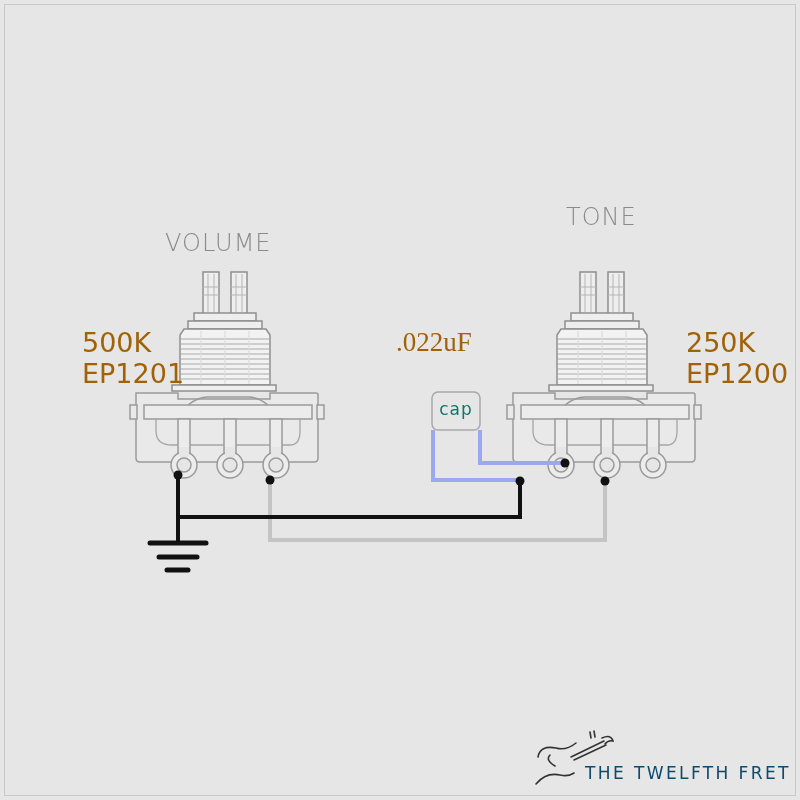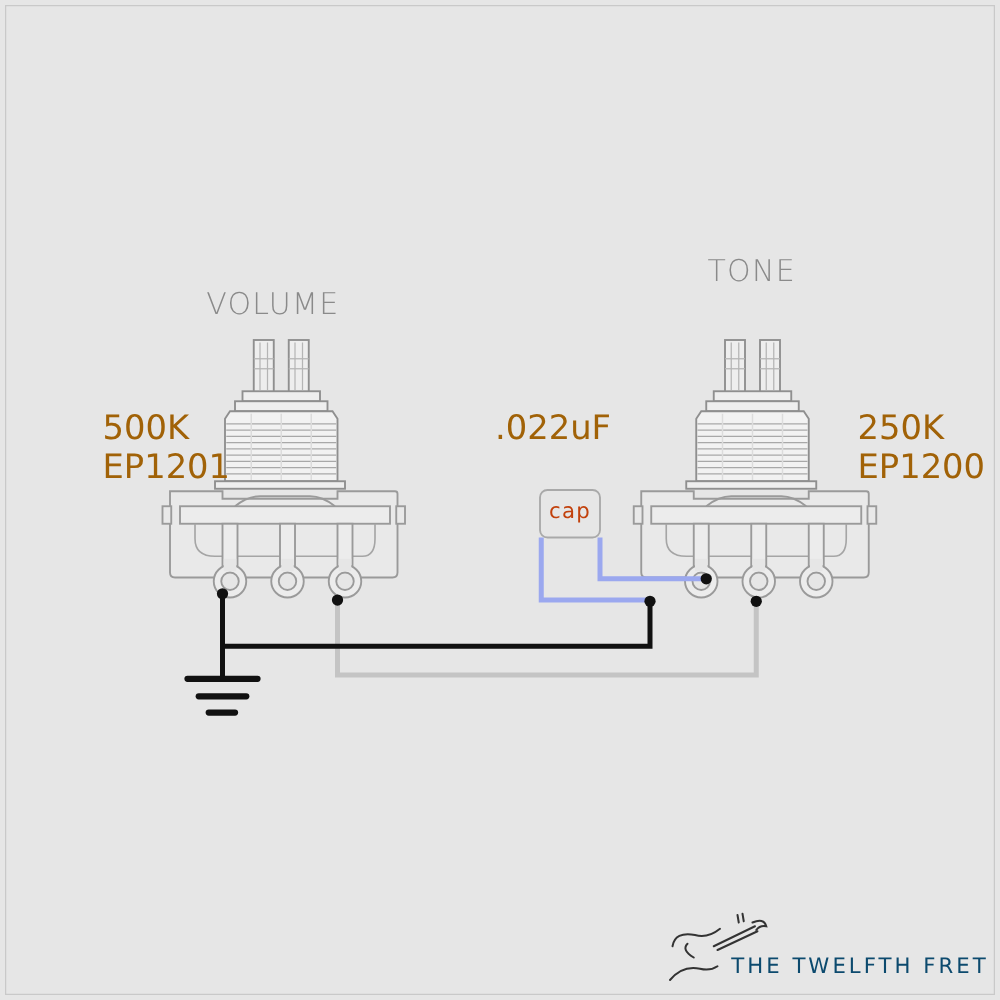--- a/index.html
+++ b/index.html
@@ -3,21 +3,21 @@
 <meta charset="utf-8">
 <style>
   html, body { margin: 0; padding: 0; }
   body { width: 800px; height: 800px; background: #e6e6e6; position: relative; overflow: hidden; font-family: "DejaVu Sans", sans-serif; }
   .frame { position: absolute; left: 4px; top: 4px; right: 4px; bottom: 4px; border: 1px solid #c9c9c9; box-sizing: border-box; }
   .lbl { position: absolute; white-space: nowrap; }
   .title { color: #8a8a8a; font-size: 24px; letter-spacing: 1px; font-weight: 300; }
   .spec { color: #a16207; font-size: 27px; line-height: 31px; }
   svg.diagram { position: absolute; left: 0; top: 0; }
   .brand { position: absolute; left: 585px; top: 763px; color: #0c4a6e; font-size: 17px; letter-spacing: 2.4px; }
-  .cap-text { position: absolute; left: 432px; top: 399px; width: 48px; text-align: center; color: #c2410c; font-size: 17px; letter-spacing: 1px; }
+  .cap-text { position: absolute; left: 432px; top: 399px; width: 48px; text-align: center; color: #0f766e; font-size: 17px; letter-spacing: 1px; }
 </style>
 </head>
 <body>
 
 <div class="frame"></div>
 
 <svg class="diagram" width="800" height="800" viewBox="0 0 800 800">
   <defs>
     <g id="pot">
 
@@ -125,21 +125,21 @@
 </svg>
 
 <div class="lbl title" style="left:165px; top:219px;margin-top:10px;">VOLUME</div>
 <div class="lbl title" style="left:566px; top:203px;">TONE</div>
 
 <div class="lbl spec" style="left:82px; top:327px;">
   <div>500K</div>
   <div>EP1201</div>
 </div>
 
-<div class="lbl spec" style="left:396px; top:327px;">
+<div class="lbl spec" style="left:396px; top:327px;font-family:Liberation Serif, serif;">
   <div>.022uF</div>
 </div>
 
 <div class="lbl spec" style="left:650px; top:327px;margin-left:36px;">
   <div>250K</div>
   <div>EP1200</div>
 </div>
 
 <div class="cap-text">cap</div>
 

